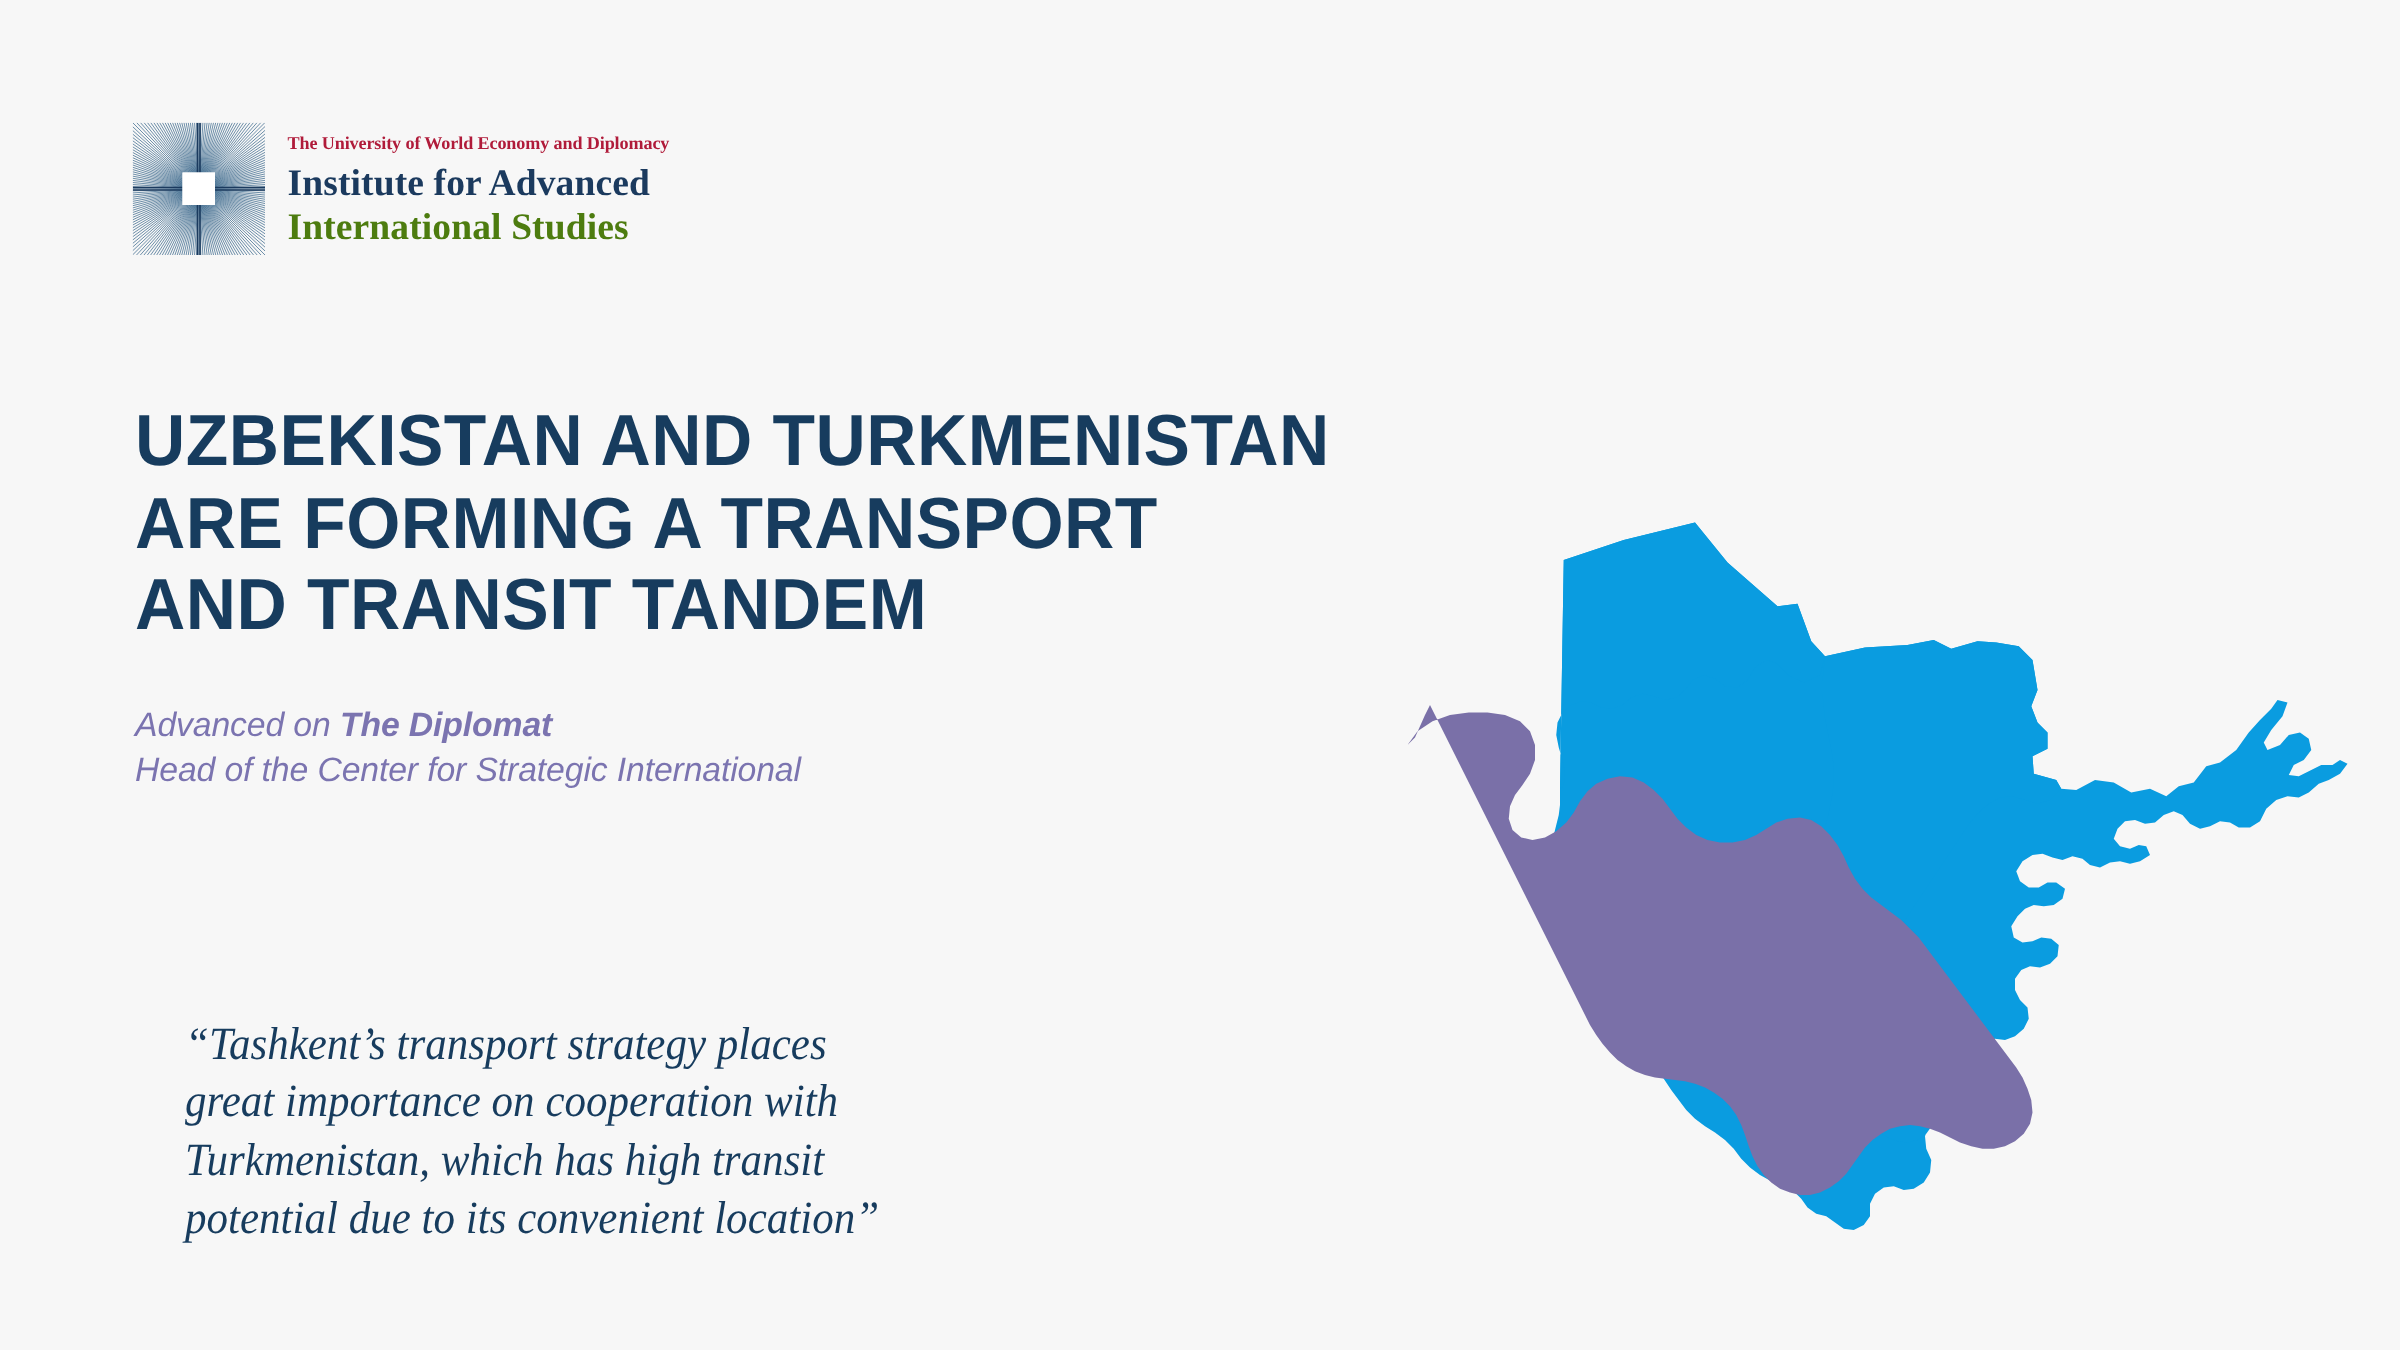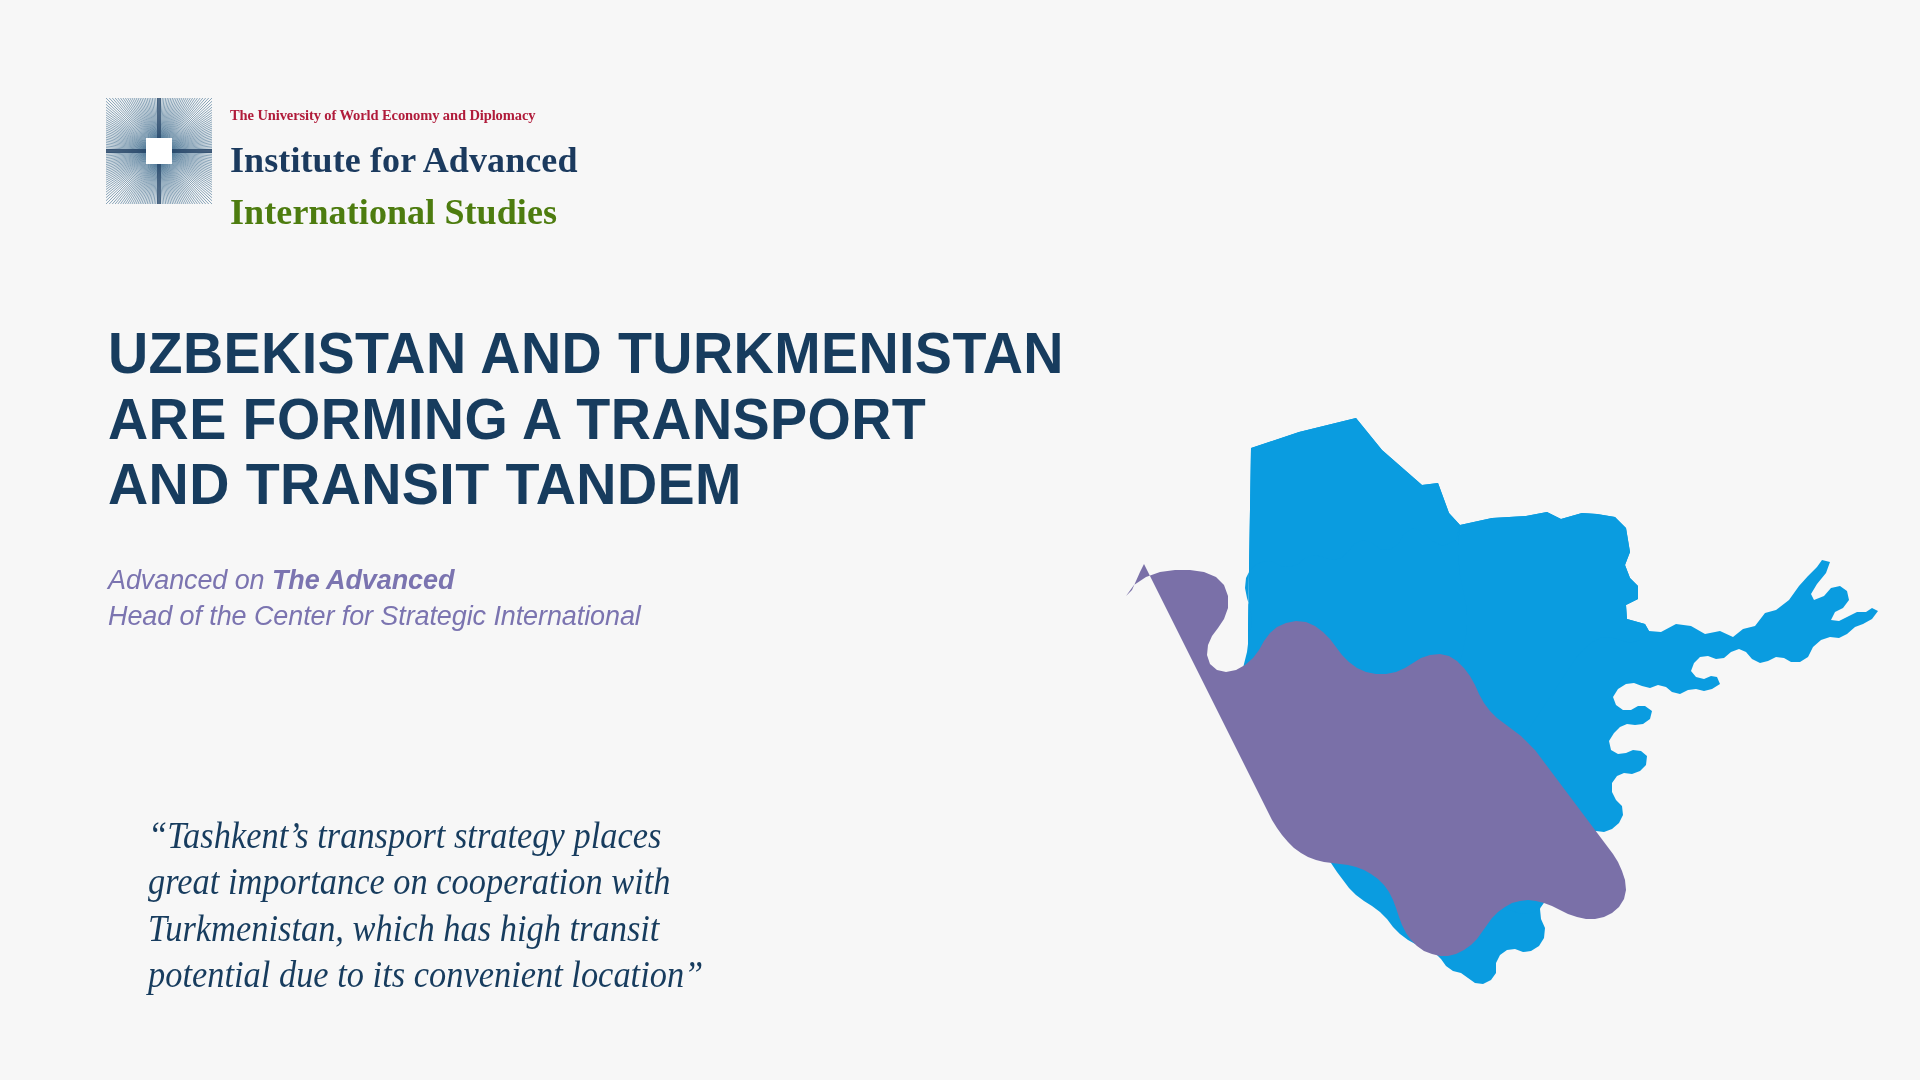--- a/index.html
+++ b/index.html
@@ -29,36 +29,35 @@
     height: 106px;
     flex: 0 0 106px;
     position: relative;
   }
   #logo-mark svg { display: block; width: 106px; height: 106px; }
 
   #logo-text {
     padding-top: 10px;
     display: flex;
     flex-direction: column;
-    gap: 10px;
   }
   #logo-university {
     font-family: "Liberation Serif", serif;
     font-weight: bold;
     font-size: 14.5px;
     letter-spacing: -0.1px;
     color: #b01b3a;
     line-height: 1.1;
     white-space: nowrap;
     margin-bottom: 5px;
   }
   .logo-institute-line {
     font-family: "Liberation Serif", serif;
     font-weight: bold;
-    font-size: 36px;
+    font-size: 30px;
     color: #1b3a5e;
     line-height: 1.18;
     white-space: nowrap;
     letter-spacing: 0.1px;
   }
 
   
   #headline {
     position: absolute;
     left: 108px;
@@ -359,21 +358,21 @@
 </div>
 
 <div id="headline">
   <div class="headline-line" style="color: rgb(23, 60, 94);">UZBEKISTAN AND TURKMENISTAN</div>
   <div class="headline-line" style="color: rgb(23, 60, 94);">ARE FORMING A TRANSPORT</div>
   <div class="headline-line" style="color: rgb(23, 60, 94);">AND TRANSIT TANDEM</div>
 </div>
 
 <div id="byline" style="color: rgb(123, 116, 176);">
   <div class="byline-line">
-    <span>Advanced on </span><b>The Advanced</b>
+    <span>Advanced on </span><b>The Diplomat</b>
   </div>
   <div class="byline-line">Head of the Center for Strategic International</div>
 </div>
 
 <blockquote id="quote">
   <div class="quote-line" style="color: rgb(23, 60, 94);">“Tashkent’s transport strategy places</div>
   <div class="quote-line" style="color: rgb(23, 60, 94);">great importance on cooperation with</div>
   <div class="quote-line" style="color: rgb(23, 60, 94);">Turkmenistan, which has high transit</div>
   <div class="quote-line" style="color: rgb(23, 60, 94);">potential due to its convenient location”</div>
 </blockquote>

